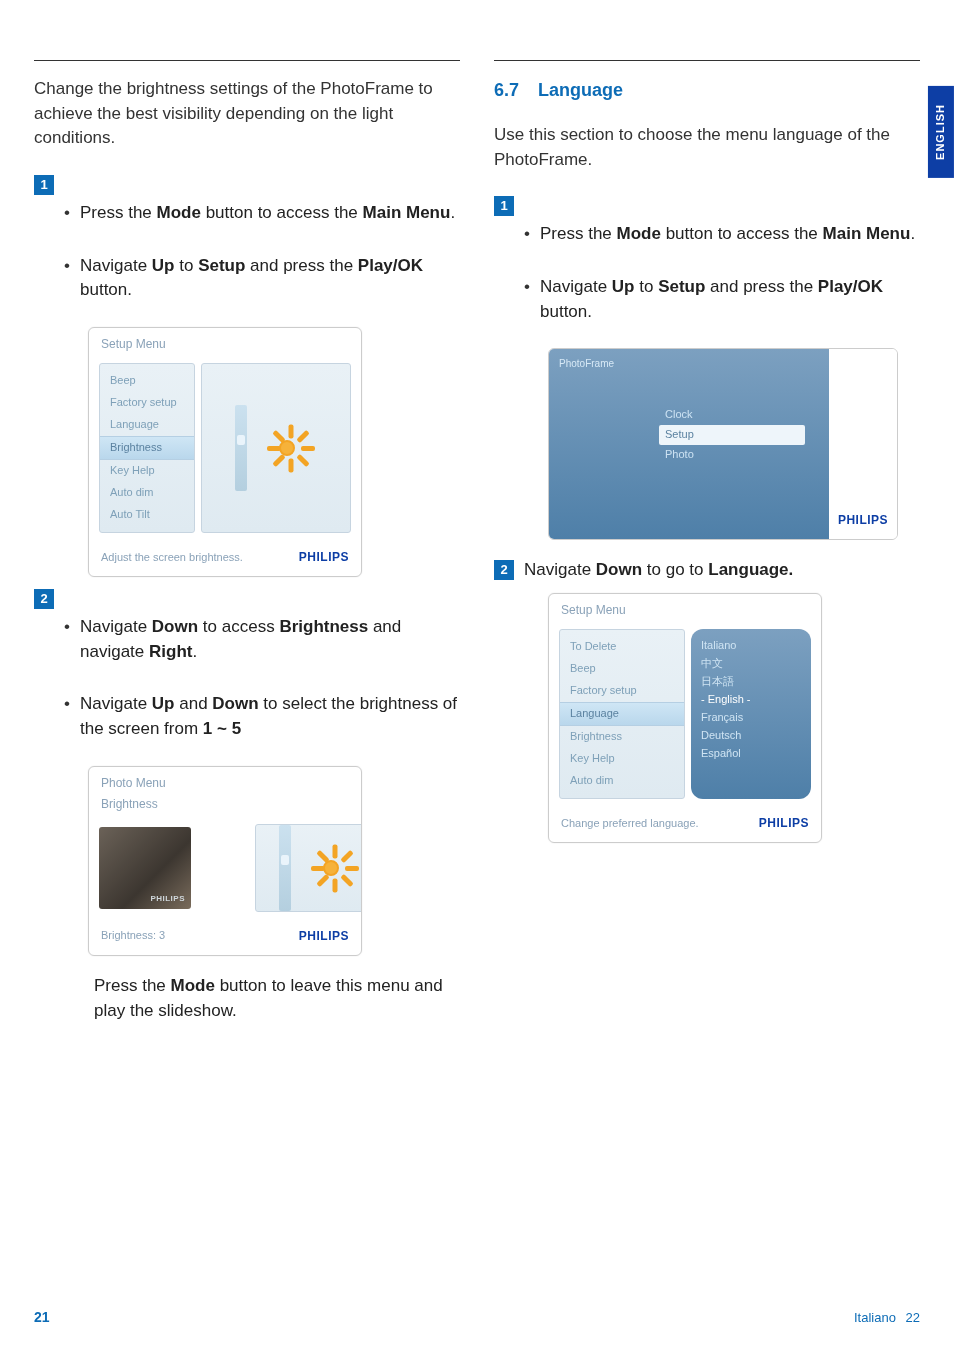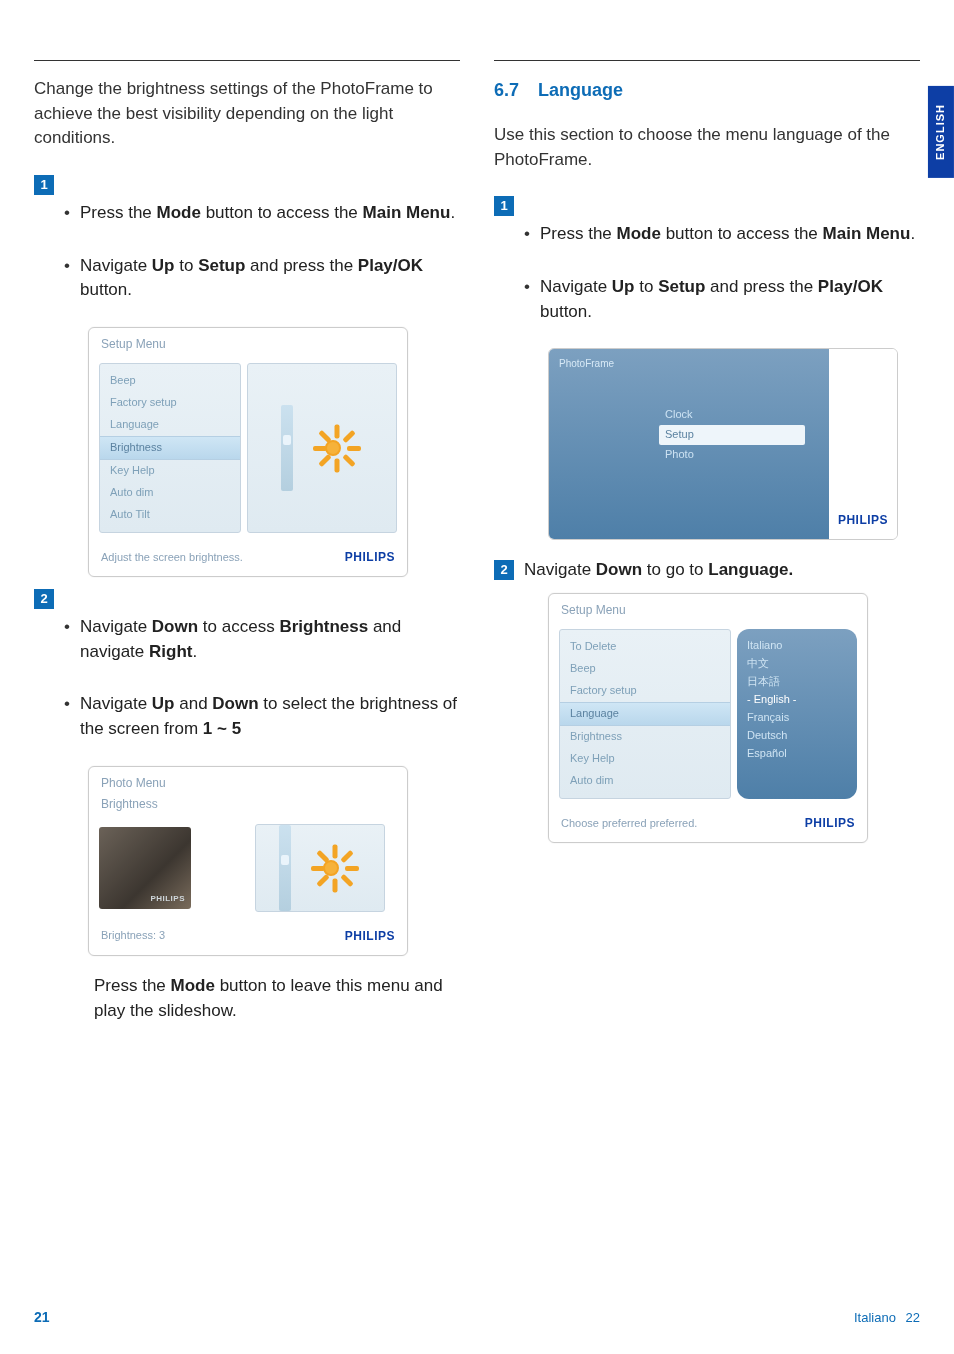--- a/index.html
+++ b/index.html
@@ -62,21 +62,21 @@
   .step-bullets li::before { content: "•"; position: absolute; left: 0; color: #333; }
   .indent-text { margin-left: 60px; margin-top: 18px; margin-bottom: 8px; }
   b { font-weight: 700; }
 
   
   .ui-panel {
     border: 1px solid #ccc;
     border-radius: 6px;
     background: #fff;
     margin: 10px 0 10px 54px;
-    width: 320px;
+    width: 274px;
     box-shadow: 0 0 0 1px rgba(0,0,0,0.02);
     overflow: hidden;
   }
   .ui-panel .panel-title {
     font-size: 12px;
     color: #8aa2b8;
     padding: 8px 12px 4px 12px;
   }
   .ui-panel .panel-inner {
     display: flex;
@@ -360,21 +360,21 @@
             <div class="lrow">Italiano</div>
             <div class="lrow">中文</div>
             <div class="lrow">日本語</div>
             <div class="lrow sel">- English -</div>
             <div class="lrow">Français</div>
             <div class="lrow">Deutsch</div>
             <div class="lrow">Español</div>
           </div>
       </div>
       <div class="panel-footer">
-        <span>Choose preferred preferred.</span>
+        <span>Change preferred language.</span>
         <span class="philips">PHILIPS</span>
       </div>
     </div>
 
   </div>
 </div>
 
 <div class="page-footer">
   <span class="pg-left">21</span>
   <span class="pg-right">

